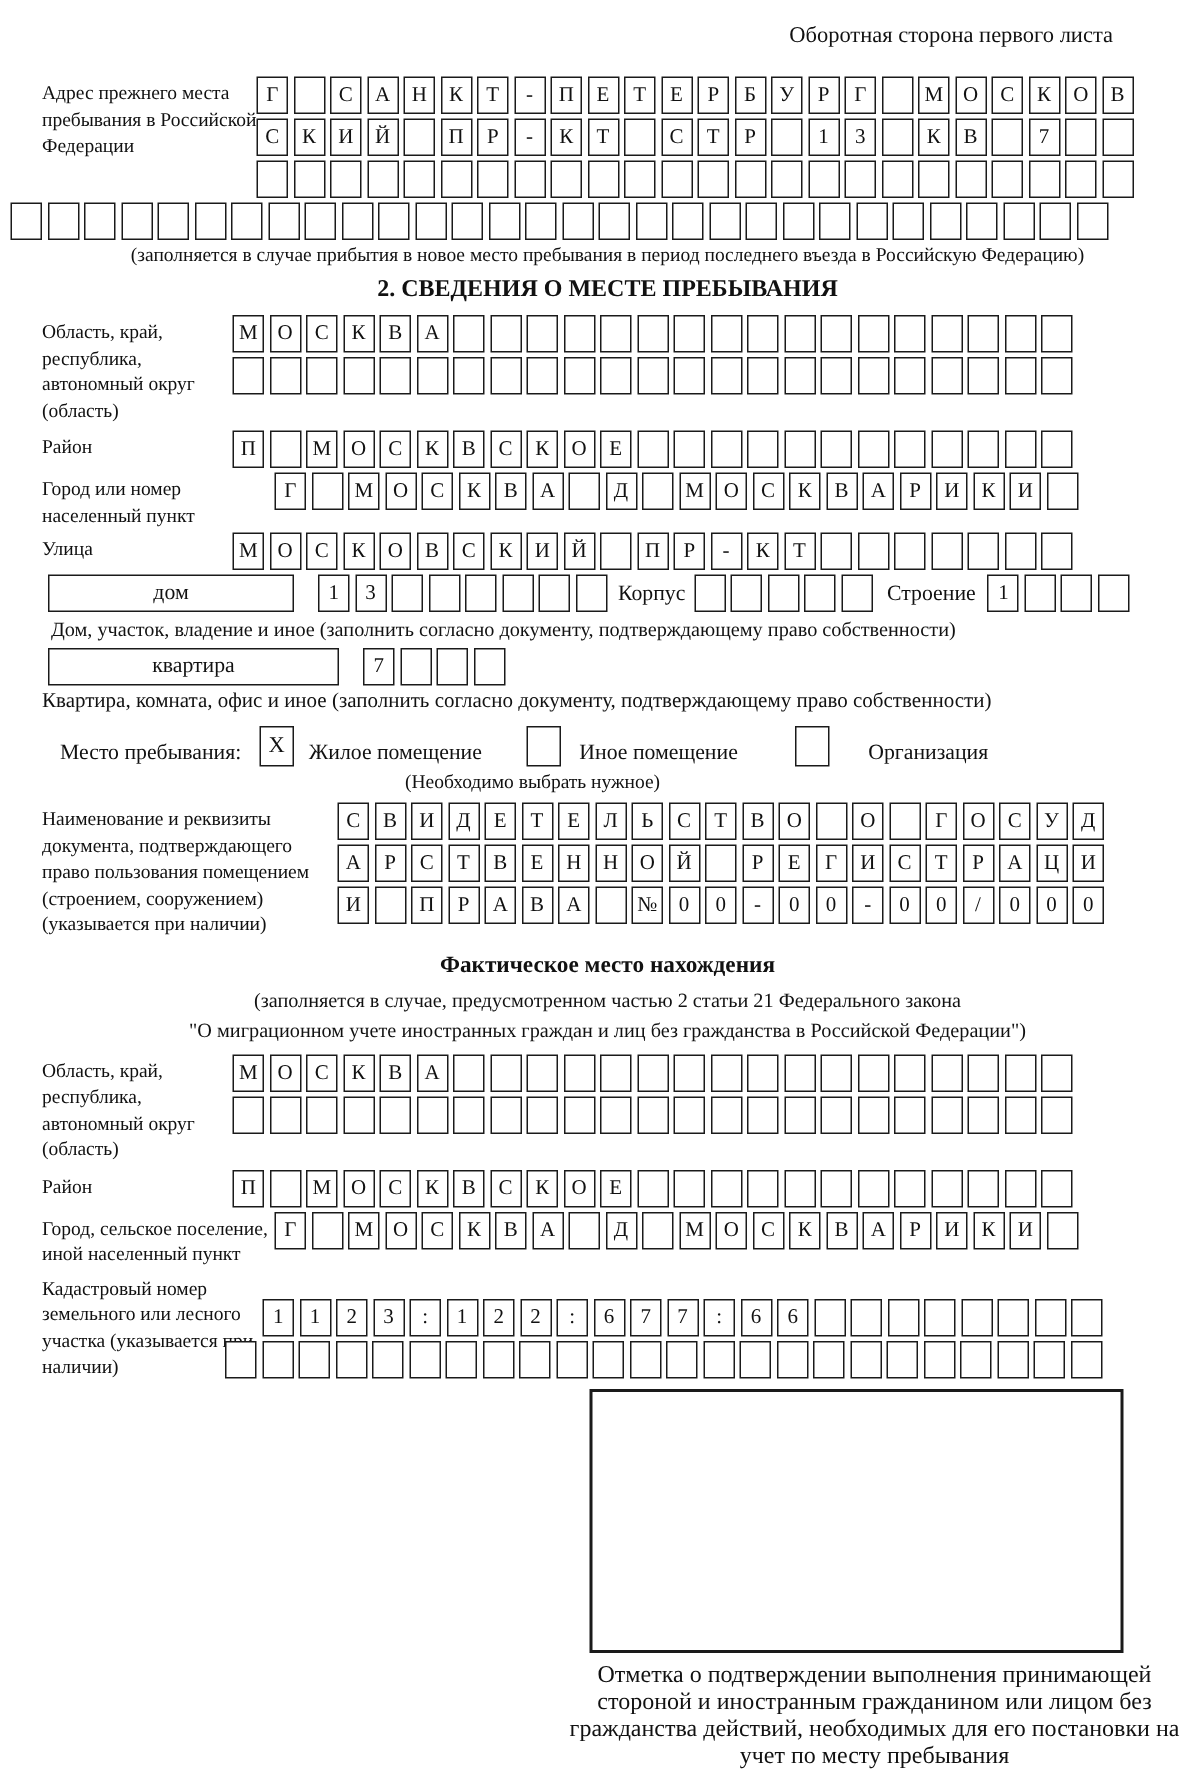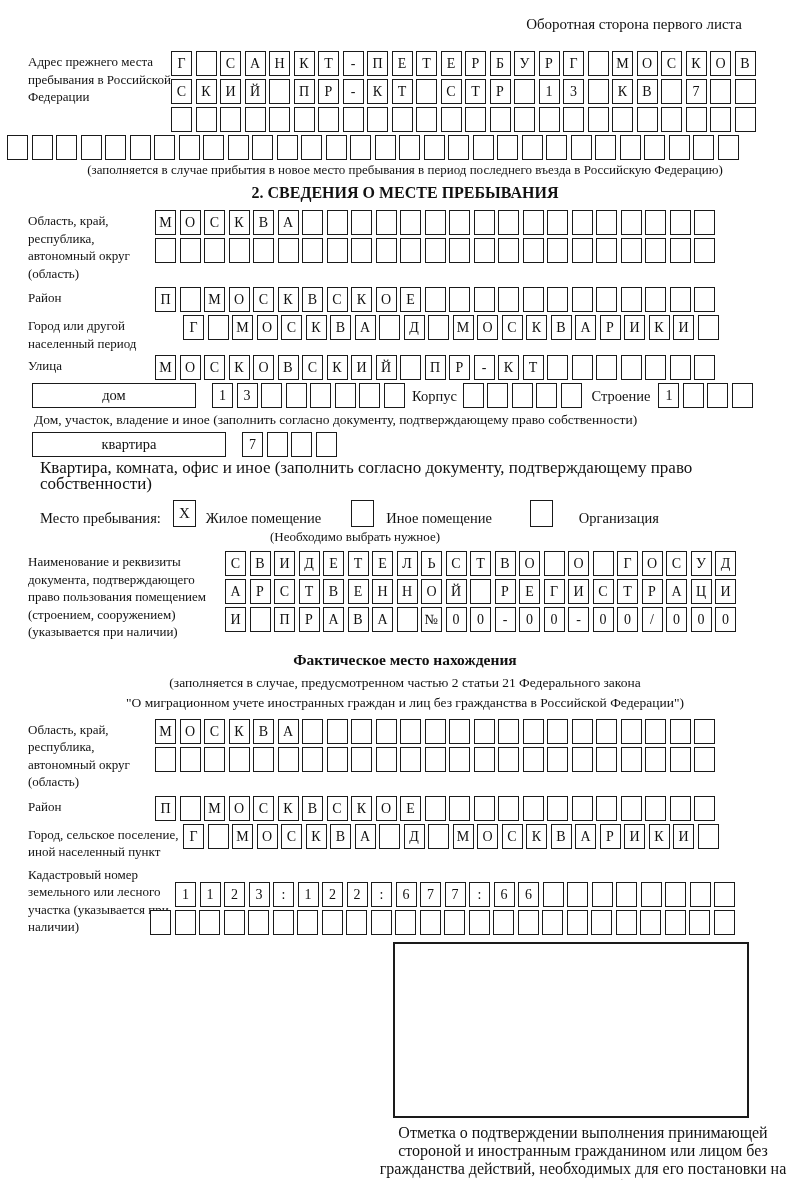--- a/index.html
+++ b/index.html
@@ -247,21 +247,21 @@
         <span class="cell"></span>
         <span class="cell"></span>
         <span class="cell"></span>
         <span class="cell"></span>
         <span class="cell"></span>
         <span class="cell"></span>
       </div>
   </div>
 
   <div class="field-row">
-    <div class="label" style="width:155px;">Город или другой населенный период</div>
+    <div class="label" style="width:155px;">Город или номер населенный пункт</div>
     <div class="box-row">
         <span class="cell">Г</span>
         <span class="cell"></span>
         <span class="cell">М</span>
         <span class="cell">О</span>
         <span class="cell">С</span>
         <span class="cell">К</span>
         <span class="cell">В</span>
         <span class="cell">А</span>
         <span class="cell"></span>
@@ -342,21 +342,21 @@
 
   <div class="field-row" style="margin-left:4px;">
     <div class="widebox" style="width:192px;">квартира</div>
     <div class="box-row">
         <span class="cell">7</span>
         <span class="cell"></span>
         <span class="cell"></span>
         <span class="cell"></span>
       </div>
   </div>
-  <div class="note" style="margin-left:12px;font-size:17px;">Квартира, комната, офис и иное (заполнить согласно документу, подтверждающему право собственности)</div>
+  <div class="note" style="margin-left:0;font-size:14px;">Квартира, комната, офис и иное (заполнить согласно документу, подтверждающему право собственности)</div>
 
   <div class="stay-row">
     <span class="opt" style="margin-right:12px;">Место пребывания:</span>
     <span class="cb">X</span>
     <span class="opt" style="margin-left:10px;">Жилое помещение</span>
     <span class="cb" style="margin-left:30px;"></span>
     <span class="opt" style="margin-left:12px;">Иное помещение</span>
     <span class="cb" style="margin-left:38px;"></span>
     <span class="opt" style="margin-left:26px;">Организация</span>
   </div>

